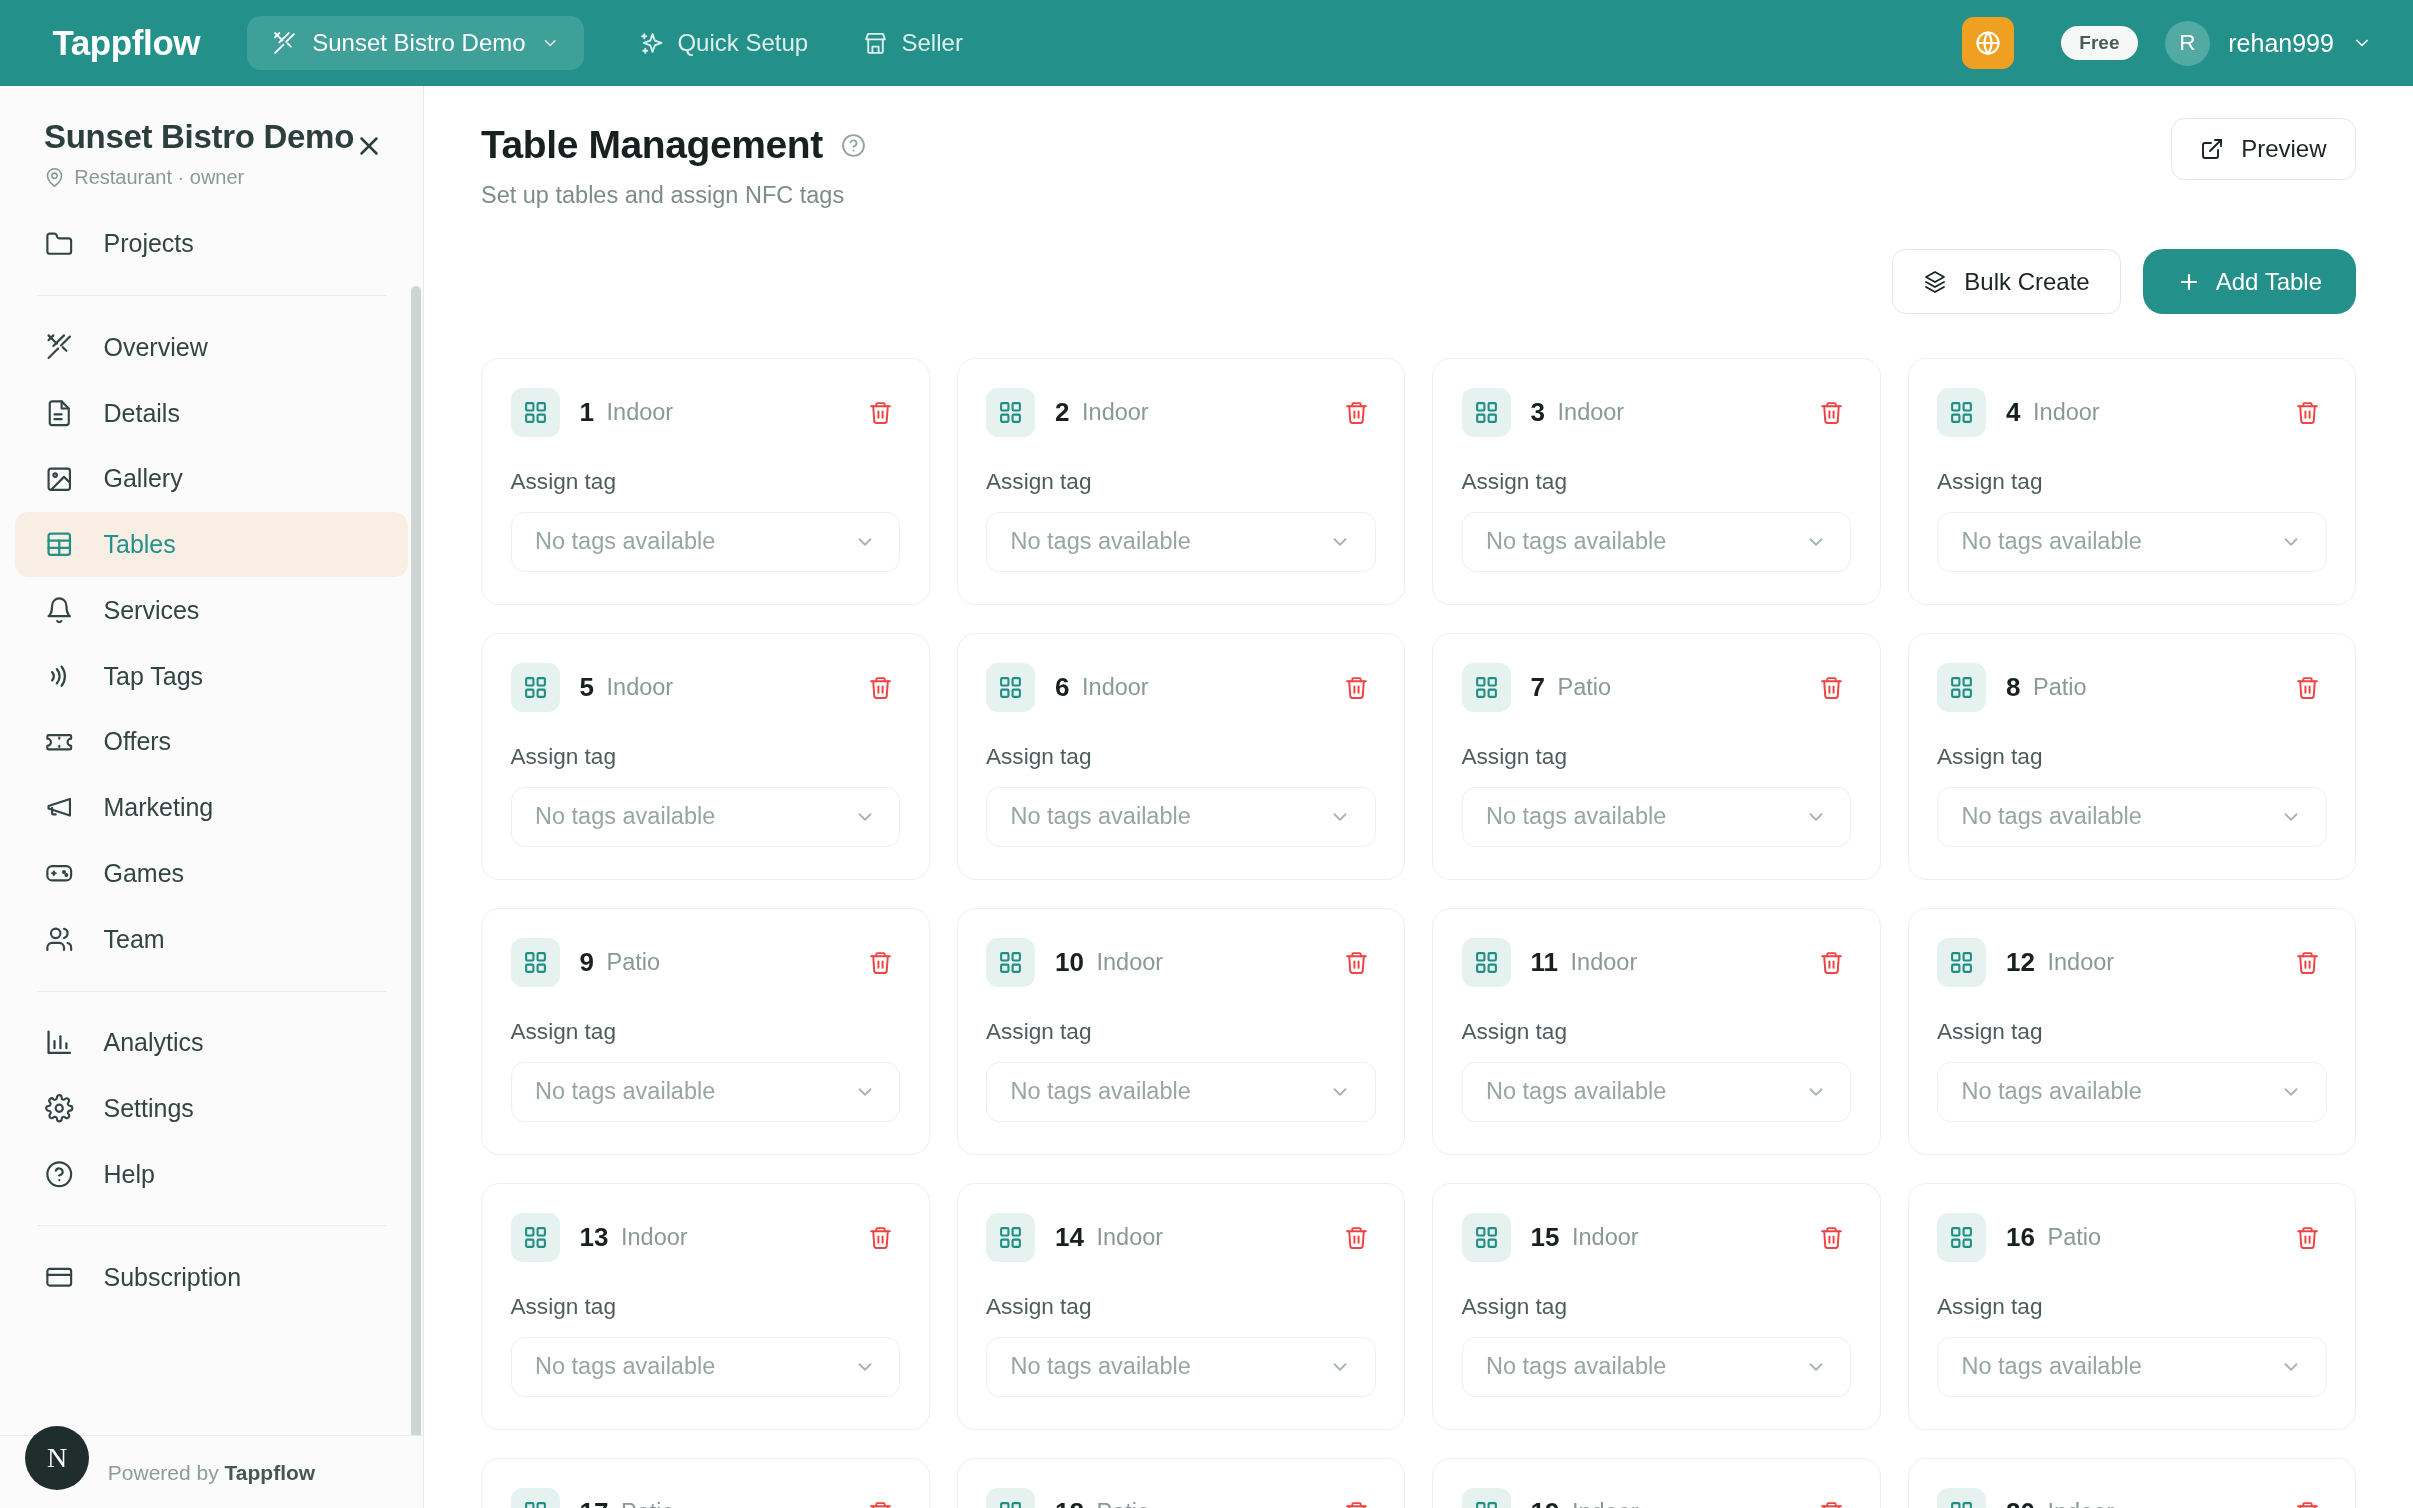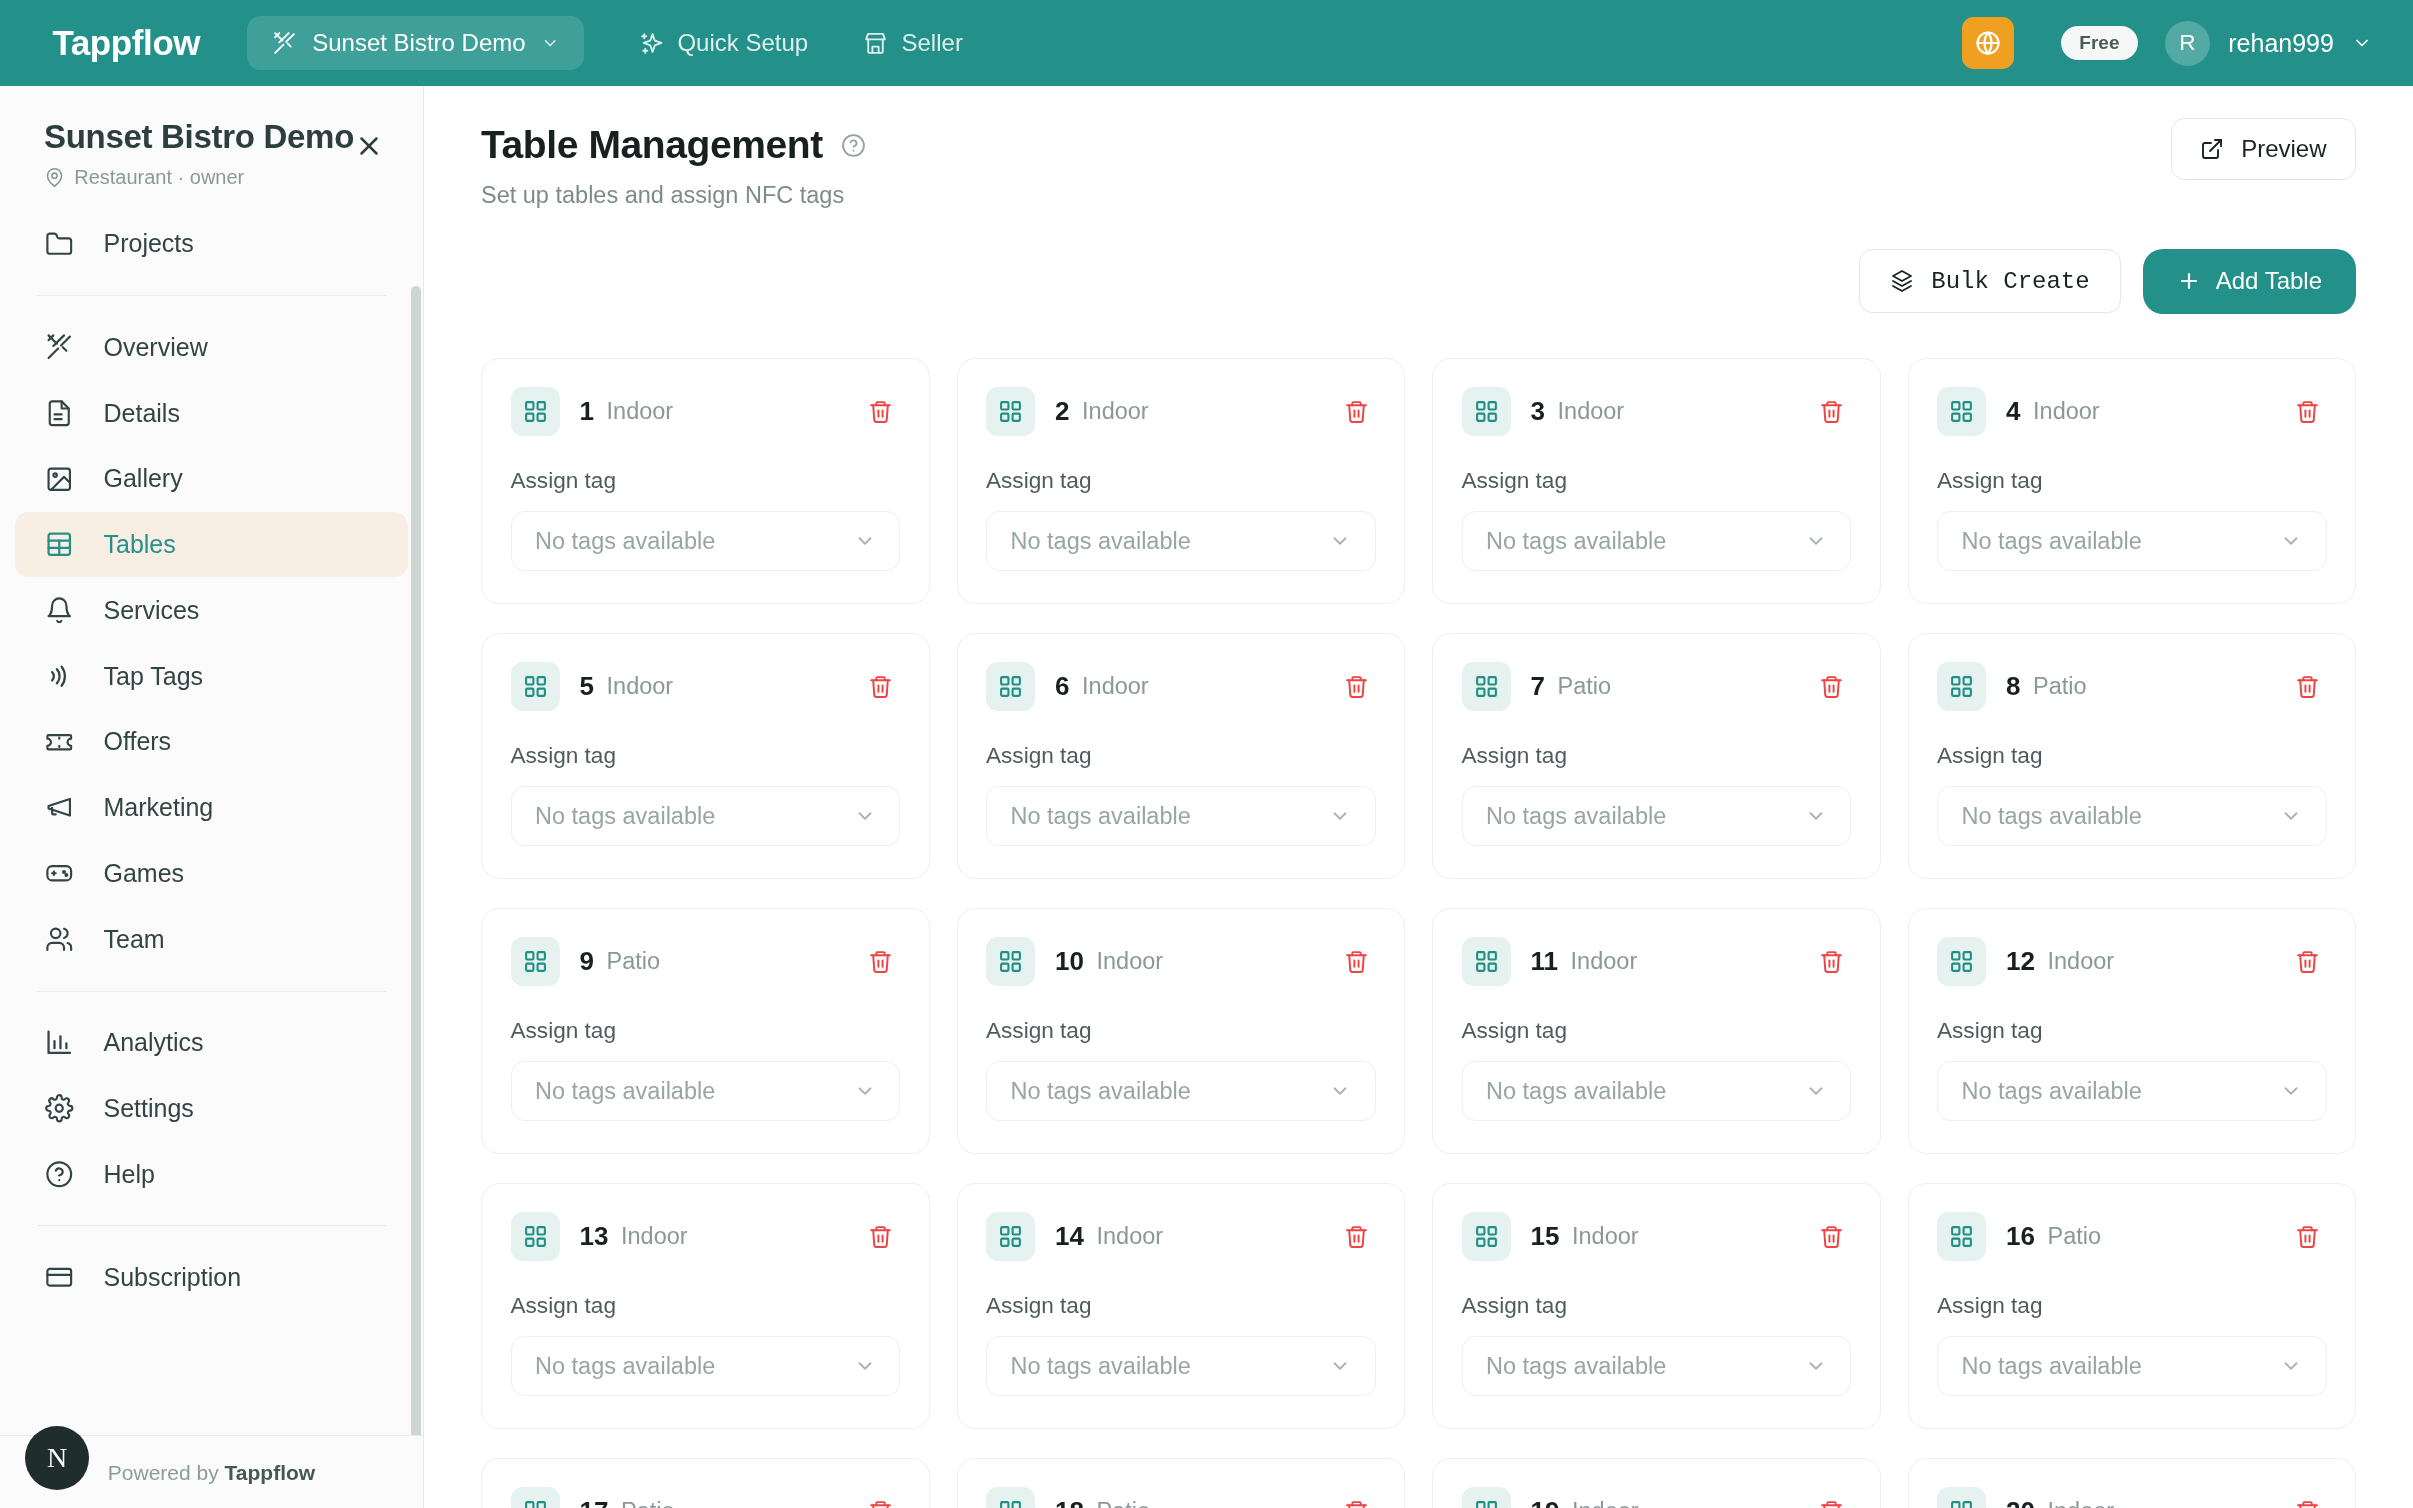--- a/index.html
+++ b/index.html
@@ -104,21 +104,21 @@
   .preview-btn span{ font-size:24px; color:#1b2423; font-weight:500;}
   .actions{
     display:flex; justify-content:flex-end; align-items:center;
     gap:22px; padding:40px 57px 0 0;
   }
   .btn-outline{
     display:flex; align-items:center; gap:17px;
     border:0.8px solid #e2e7e5; border-radius:13.4px;
     padding:17.6px 30px; background:#fff; cursor:pointer;
   }
-  .btn-outline span{ font-size:24px; color:#1b2423; font-weight:500;font-family:Liberation Mono, monospace;}
+  .btn-outline span{ font-size:24px; color:#1b2423; font-weight:500;}
   .btn-primary{
     display:flex; align-items:center; gap:15px;
     background:#23918a; border-radius:20px;
     padding:18.4px 34px; cursor:pointer; border:none;
   }
   .btn-primary span{ font-size:24px; color:#ffffff; font-weight:500; }
 
   .grid{
     display:grid; grid-template-columns:repeat(4, 1fr);
     gap:28.5px 27px; padding:44px 57px 50px 57px;

